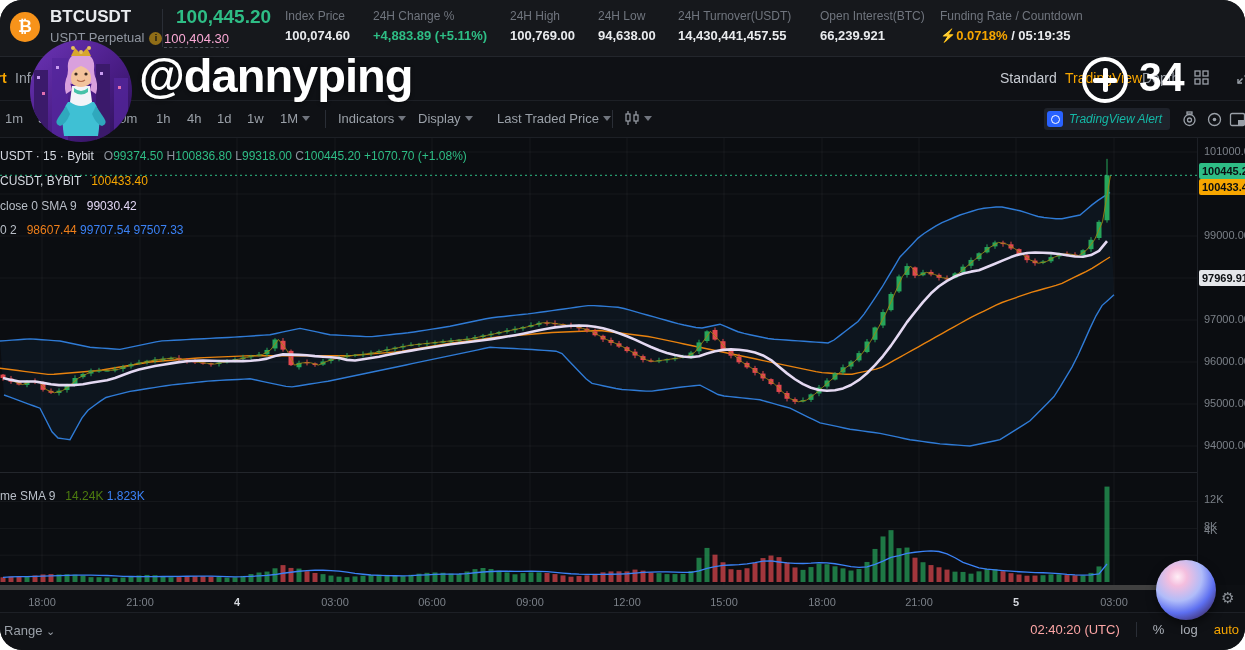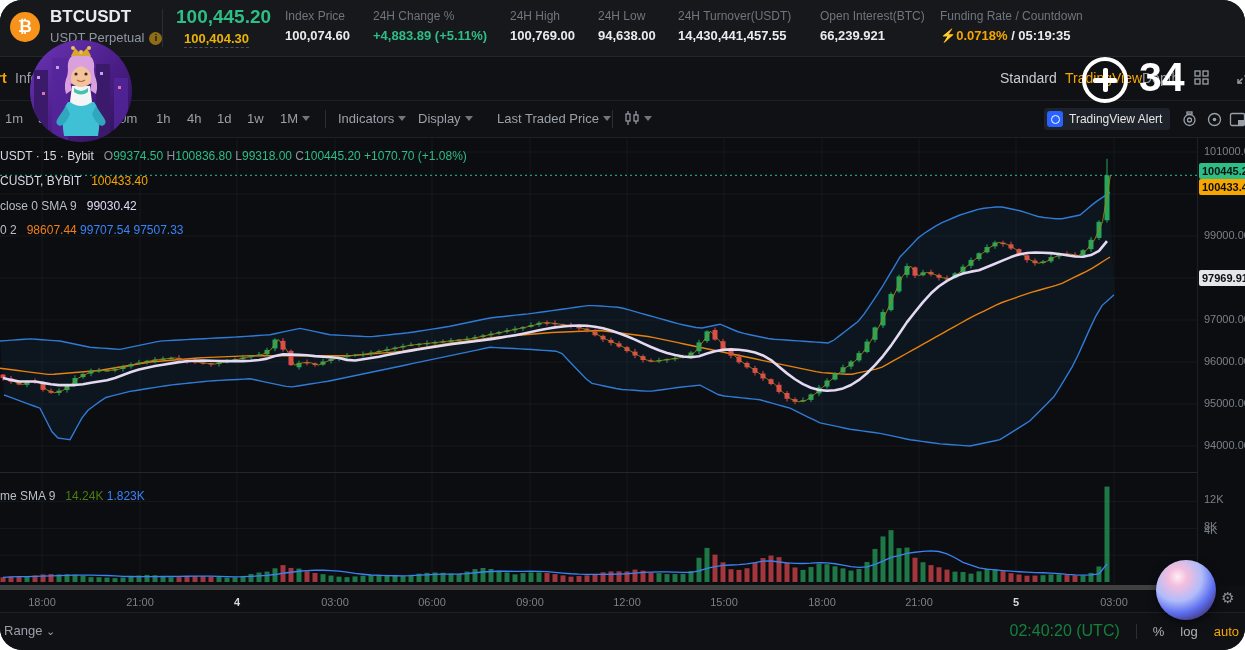--- a/index.html
+++ b/index.html
@@ -8,59 +8,59 @@
   
   .topbar{position:absolute;left:0;top:0;width:100%;height:56px;background:#16181c;border-bottom:1px solid #23262c;}
   .btc-logo{position:absolute;left:10px;top:12px;width:30px;height:30px;border-radius:50%;background:#f7931a;
             color:#fff;font-weight:bold;font-size:17px;text-align:center;line-height:30px;}
   .symbol{position:absolute;left:50px;top:7px;font-size:17px;font-weight:bold;color:#eaecef;}
   .contract{position:absolute;left:50px;top:30px;font-size:13px;color:#9096a0;}
   .info-i{display:inline-block;width:13px;height:13px;border-radius:50%;background:#8f6d17;color:#0d0f13;
           font-size:9px;font-weight:bold;text-align:center;line-height:13px;margin-left:5px;vertical-align:1px;}
   .tb-div{position:absolute;left:162px;top:9px;width:1px;height:38px;background:#2a2e36;}
   .last-big{position:absolute;left:176px;top:6px;font-size:19px;font-weight:bold;color:#2ebd85;}
-  .mark-under{position:absolute;left:184px;top:31px;font-size:13px;color:#eab308;border-bottom:1px dashed #4a4f57;padding-bottom:1px;font-weight:bold;}
+  .mark-under{position:absolute;left:164px;top:31px;font-size:13px;color:#f9a8d4;border-bottom:1px dashed #4a4f57;padding-bottom:1px;}
   .stat{position:absolute;top:0;height:56px;}
   .stat .lb{position:absolute;top:9px;font-size:12px;color:#70757e;white-space:nowrap;}
   .stat .vl{position:absolute;top:28px;font-size:13px;font-weight:bold;color:#e9ebee;white-space:nowrap;}
   .stat .vl span{white-space:pre;}
   
   .tabrow{position:absolute;left:0;top:57px;width:100%;height:43px;background:#0f1115;border-bottom:1px solid #1d2026;}
   .tabrow .tab{position:absolute;top:13px;font-size:14px;color:#9aa0a8;white-space:nowrap;}
   .tab-chart{color:#f7a600 !important;font-weight:bold;}
   .tab-tv{color:#f7a600 !important;}
   .tr-icon{position:absolute;top:13px;}
   
   .toolbar{position:absolute;left:0;top:101px;width:100%;height:36px;background:#0f1115;border-bottom:1px solid #1d2026;}
   .tf{position:absolute;top:10px;font-size:13px;color:#9aa0a8;white-space:nowrap;}
   .caret{display:inline-block;width:0;height:0;border-left:4px solid transparent;border-right:4px solid transparent;
          border-top:5px solid #70757e;margin-left:4px;vertical-align:2px;}
   .vdiv{position:absolute;top:9px;width:1px;height:18px;background:#2a2e36;}
   .alert-pill{position:absolute;left:1044px;top:7px;height:22px;background:#1e222a;border-radius:3px;
               display:flex;align-items:center;padding:0 8px 0 3px;}
   .alert-ic{width:16px;height:16px;border-radius:3px;background:#2962ff;margin-right:6px;position:relative;}
   .alert-ic:after{content:"";position:absolute;left:3.5px;top:3.5px;width:7px;height:7px;border:1.3px solid #fff;border-radius:50%;}
-  .alert-tx{font-size:12px;color:#e5e5e5;white-space:nowrap;}
+  .alert-tx{font-size:12px;color:#14b8a6;white-space:nowrap;font-style:italic;}
   
   .chart-wrap{position:absolute;left:0;top:138px;width:1197px;height:447px;background:#0b0d11;}
   .lg-row{position:absolute;left:0;font-size:12px;white-space:pre;}
   .lg-row span{white-space:pre;margin-top:40px;}
   .price-axis{position:absolute;left:1197px;top:138px;width:48px;height:447px;background:#0b0d11;border-left:1px solid #1d2026;}
   .pa-label{position:absolute;left:6px;font-size:11px;color:#7b8088;}
   .pa-badge{position:absolute;left:1px;height:16px;line-height:16px;border-radius:2px;padding:0 3px;
             font-size:11px;font-weight:bold;color:#0b0e11;}
   .time-axis{position:absolute;left:0;top:585px;width:1197px;height:27px;background:#0d0f13;border-top:5px solid #404040;}
   .ta-label{position:absolute;top:6px;font-size:11px;color:#7b8088;transform:translateX(-50%);white-space:nowrap;}
   .ta-bold{color:#d4d7dd;font-weight:bold;}
   .gear{position:absolute;left:1221px;top:589px;font-size:15px;color:#8b9097;z-index:5;}
   
   .bottombar{position:absolute;left:0;top:612px;width:100%;height:38px;background:#0f1115;border-top:1px solid #1d2026;}
   .bb-left{position:absolute;left:-27px;top:10px;font-size:13px;color:#9aa0a8;white-space:nowrap;}
   .bb-right{position:absolute;right:6px;top:9px;display:flex;align-items:center;gap:16px;}
-  .bb-right .t{font-size:16px;color:#15803d;white-space:nowrap;}
+  .bb-right .t{font-size:13px;color:#fca5a5;white-space:nowrap;}
   .bb-right .d{width:1px;height:15px;background:#2a2e36;}
   .bb-right .g{font-size:13px;color:#aeb3bb;}
   .bb-right .a{font-size:13px;color:#f7a600;}
   
   .avatar{position:absolute;left:30px;top:40px;width:102px;height:102px;border-radius:50%;overflow:hidden;z-index:60;}
   .handle{position:absolute;left:139px;top:48px;font-size:47px;font-weight:800;color:#ffffff;z-index:60;
           letter-spacing:-1px;text-shadow:0 1px 4px rgba(0,0,0,.45);}
   .plus-badge{position:absolute;left:1082px;top:57px;width:46px;height:46px;border:4px solid #fff;border-radius:50%;
               box-sizing:border-box;z-index:60;}
   .plus-badge:before{content:"";position:absolute;left:7px;top:16.5px;width:24px;height:5px;background:#fff;border-radius:2px;}
@@ -723,17 +723,18 @@
       <path d="M41 16 L45 8 L51 14 L57 8 L61 16 Z" fill="#d7a62c"></path>
       <circle cx="43" cy="8" r="2" fill="#e8c15a"></circle>
         <circle cx="51" cy="12" r="2" fill="#e8c15a"></circle>
         <circle cx="59" cy="8" r="2" fill="#e8c15a"></circle>
       <circle cx="46" cy="34" r="1.6" fill="#3a2a20"></circle>
         <circle cx="56" cy="34" r="1.6" fill="#3a2a20"></circle>
       <path d="M47 40 Q51 43 55 40" stroke="#b06a4a" stroke-width="1.2" fill="none"></path>
       <path d="M44 48 Q51 54 58 48 L58 52 Q51 57 44 52 Z" fill="#46c2a8"></path>
     </svg>
   </div>
+  <div class="handle">@dannyping</div>
   <div class="plus-badge"></div>
   <div class="count">34</div>
   <div class="sphere"></div>
 
 </div>
 
 </body></html>

